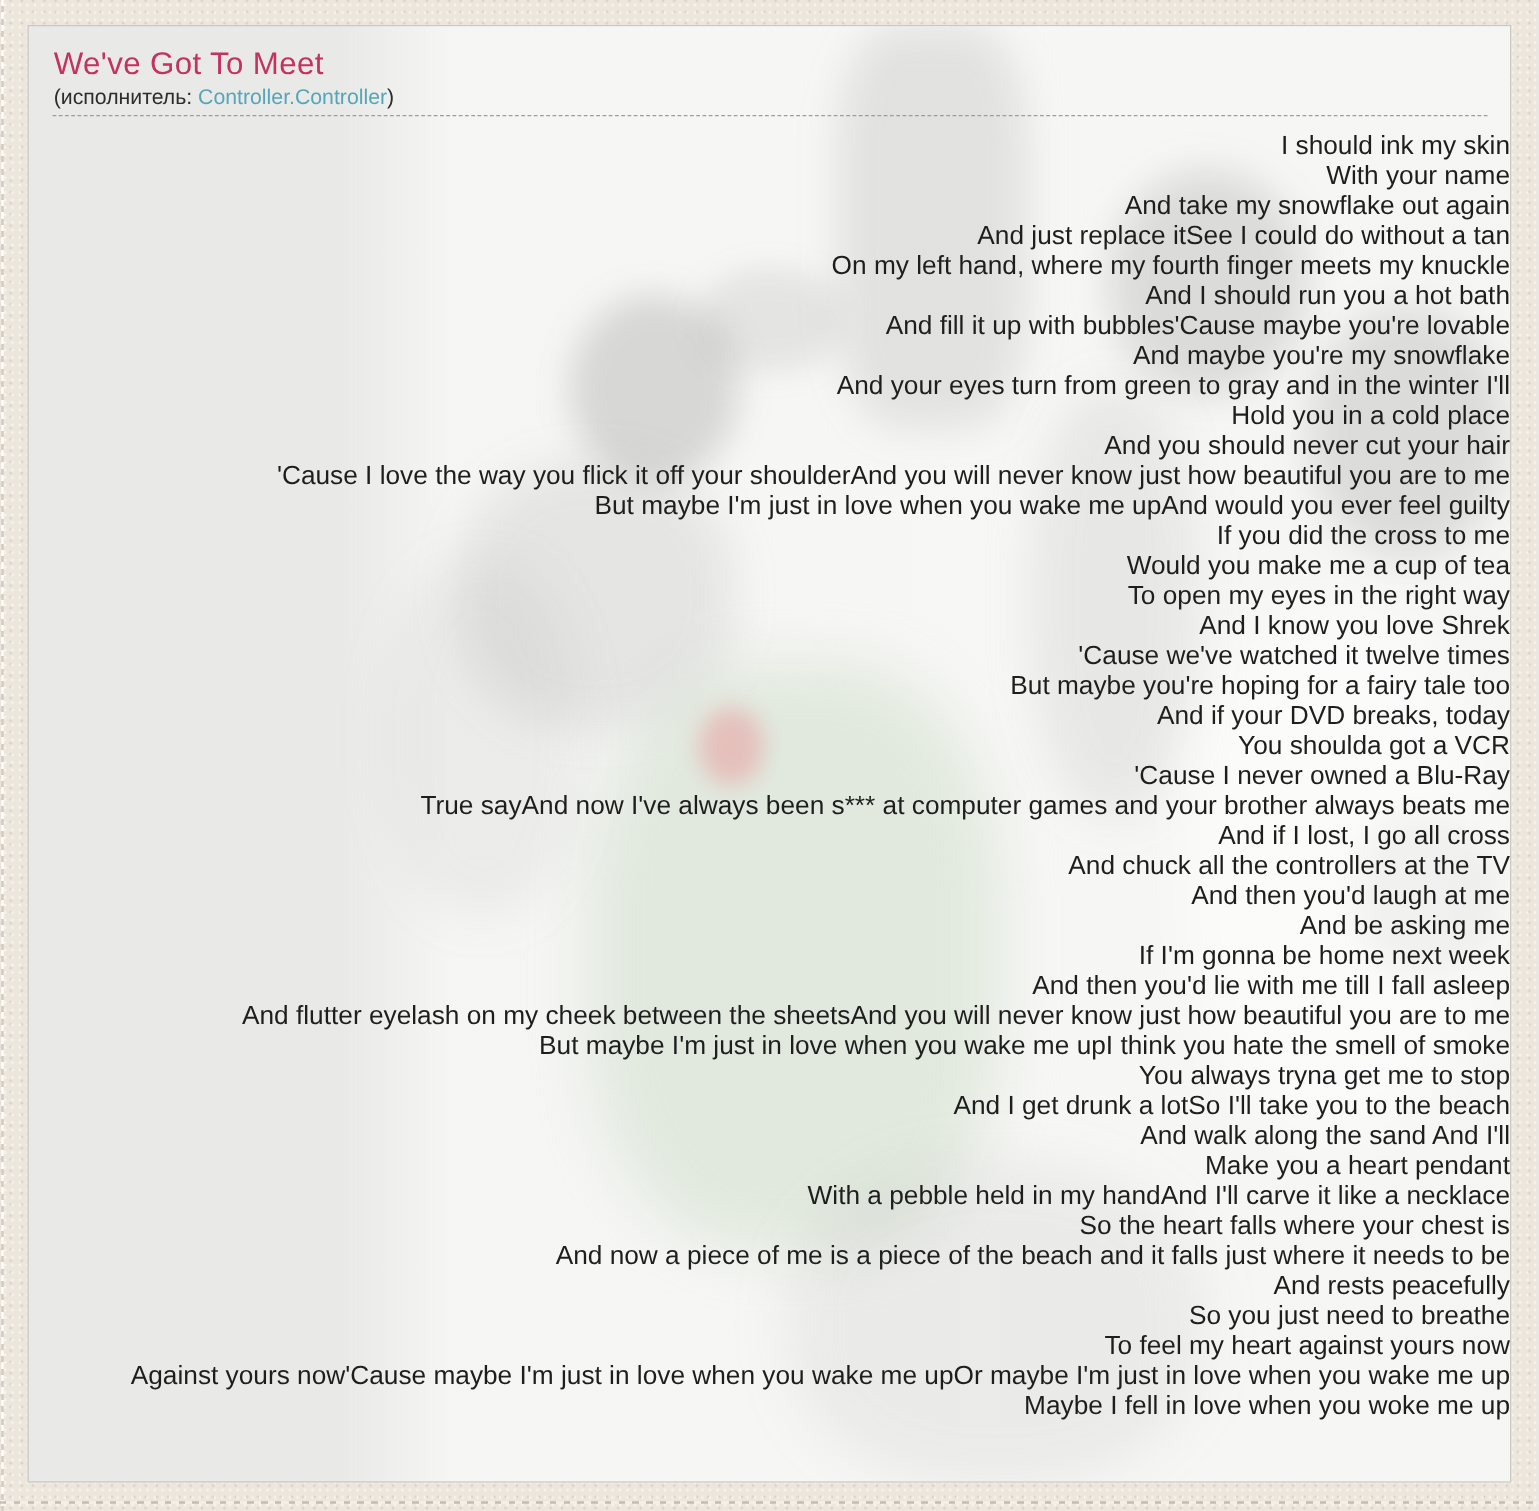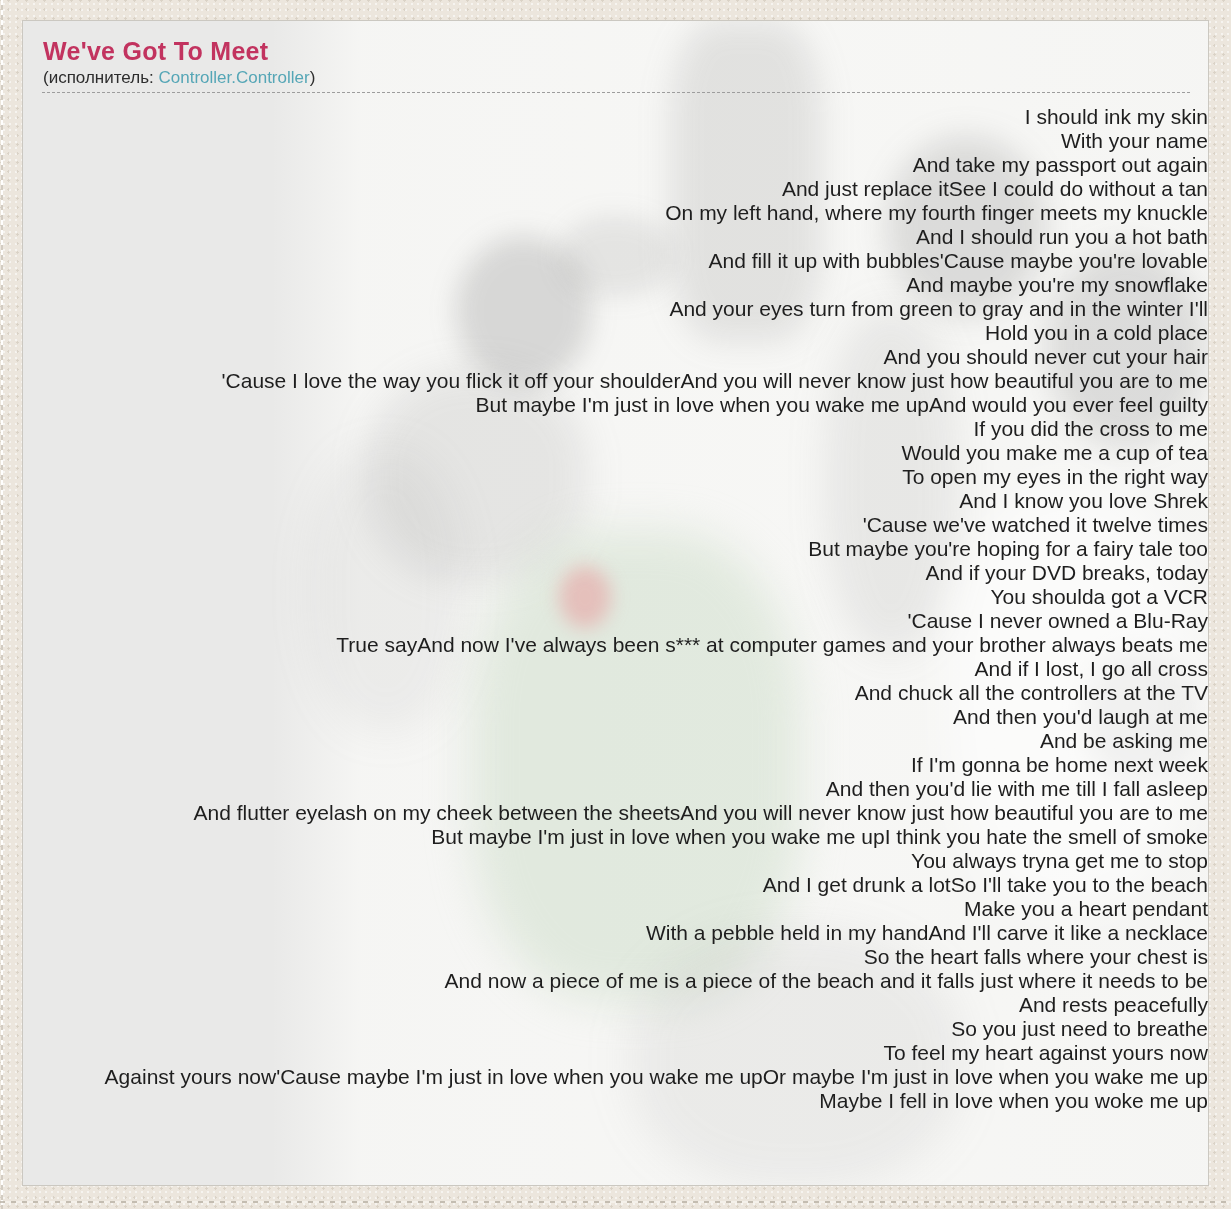--- a/index.html
+++ b/index.html
@@ -65,21 +65,21 @@
     position: relative;
     z-index: 2;
     margin: 0 18px 0 19px;
     padding: 16px 0 4px 1px;
     border-bottom: 1px dashed #9d9d9d;
   }
   .title {
     margin: 0;
     font-size: 25px;
     line-height: 29px;
-    font-weight: bold;
+    font-weight: normal;
     color: var(--title_color, #c2335f);
     letter-spacing: 0.3px;
   }
   .subtitle {
     margin-top: 2px;
     font-size: 17px;
     line-height: 20px;
     color: #2d2d2d;
   }
   .artist-link {
@@ -127,21 +127,21 @@
   </div>
 
   <div class="header">
     <h1 class="title">We've Got To Meet</h1>
     <div class="subtitle"><span>(исполнитель: </span><a class="artist-link">Controller.Controller</a><span>)</span></div>
   </div>
 
   <div class="lyrics">
       <div class="lyric-line">I should ink my skin</div>
       <div class="lyric-line">With your name</div>
-      <div class="lyric-line">And take my passport out again</div>
+      <div class="lyric-line">And take my snowflake out again</div>
       <div class="lyric-line">And just replace itSee I could do without a tan</div>
       <div class="lyric-line">On my left hand, where my fourth finger meets my knuckle</div>
       <div class="lyric-line">And I should run you a hot bath</div>
       <div class="lyric-line">And fill it up with bubbles'Cause maybe you're lovable</div>
       <div class="lyric-line">And maybe you're my snowflake</div>
       <div class="lyric-line">And your eyes turn from green to gray and in the winter I'll</div>
       <div class="lyric-line">Hold you in a cold place</div>
       <div class="lyric-line">And you should never cut your hair</div>
       <div class="lyric-line">'Cause I love the way you flick it off your shoulderAnd you will never know just how beautiful you are to me</div>
       <div class="lyric-line">But maybe I'm just in love when you wake me upAnd would you ever feel guilty</div>
@@ -158,20 +158,21 @@
       <div class="lyric-line">And if I lost, I go all cross</div>
       <div class="lyric-line">And chuck all the controllers at the TV</div>
       <div class="lyric-line">And then you'd laugh at me</div>
       <div class="lyric-line">And be asking me</div>
       <div class="lyric-line">If I'm gonna be home next week</div>
       <div class="lyric-line">And then you'd lie with me till I fall asleep</div>
       <div class="lyric-line">And flutter eyelash on my cheek between the sheetsAnd you will never know just how beautiful you are to me</div>
       <div class="lyric-line">But maybe I'm just in love when you wake me upI think you hate the smell of smoke</div>
       <div class="lyric-line">You always tryna get me to stop</div>
       <div class="lyric-line">And I get drunk a lotSo I'll take you to the beach</div>
+      <div class="lyric-line">And walk along the sand And I'll</div>
       <div class="lyric-line">Make you a heart pendant</div>
       <div class="lyric-line">With a pebble held in my handAnd I'll carve it like a necklace</div>
       <div class="lyric-line">So the heart falls where your chest is</div>
       <div class="lyric-line">And now a piece of me is a piece of the beach and it falls just where it needs to be</div>
       <div class="lyric-line">And rests peacefully</div>
       <div class="lyric-line">So you just need to breathe</div>
       <div class="lyric-line">To feel my heart against yours now</div>
       <div class="lyric-line">Against yours now'Cause maybe I'm just in love when you wake me upOr maybe I'm just in love when you wake me up</div>
       <div class="lyric-line">Maybe I fell in love when you woke me up</div>
     </div>

